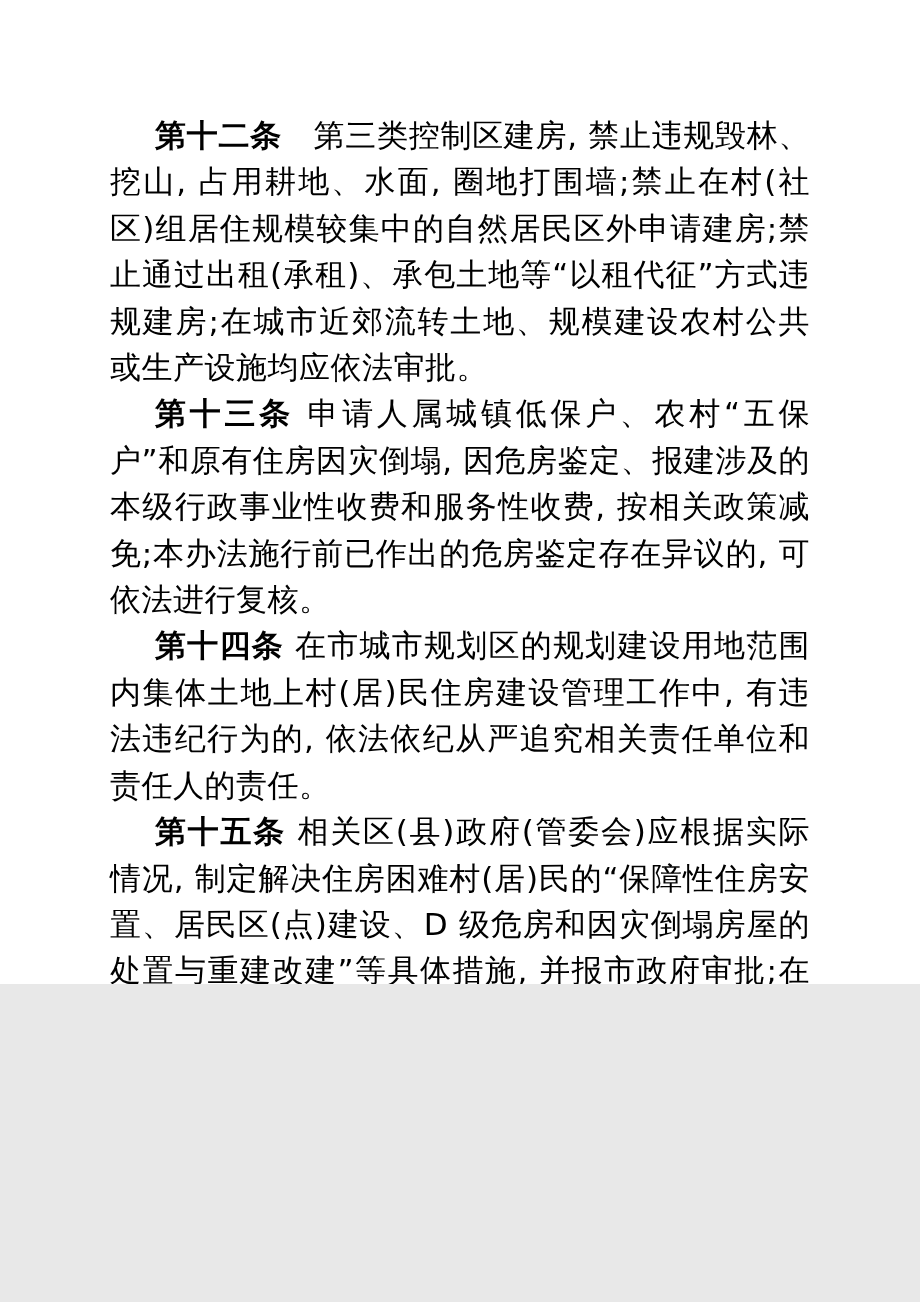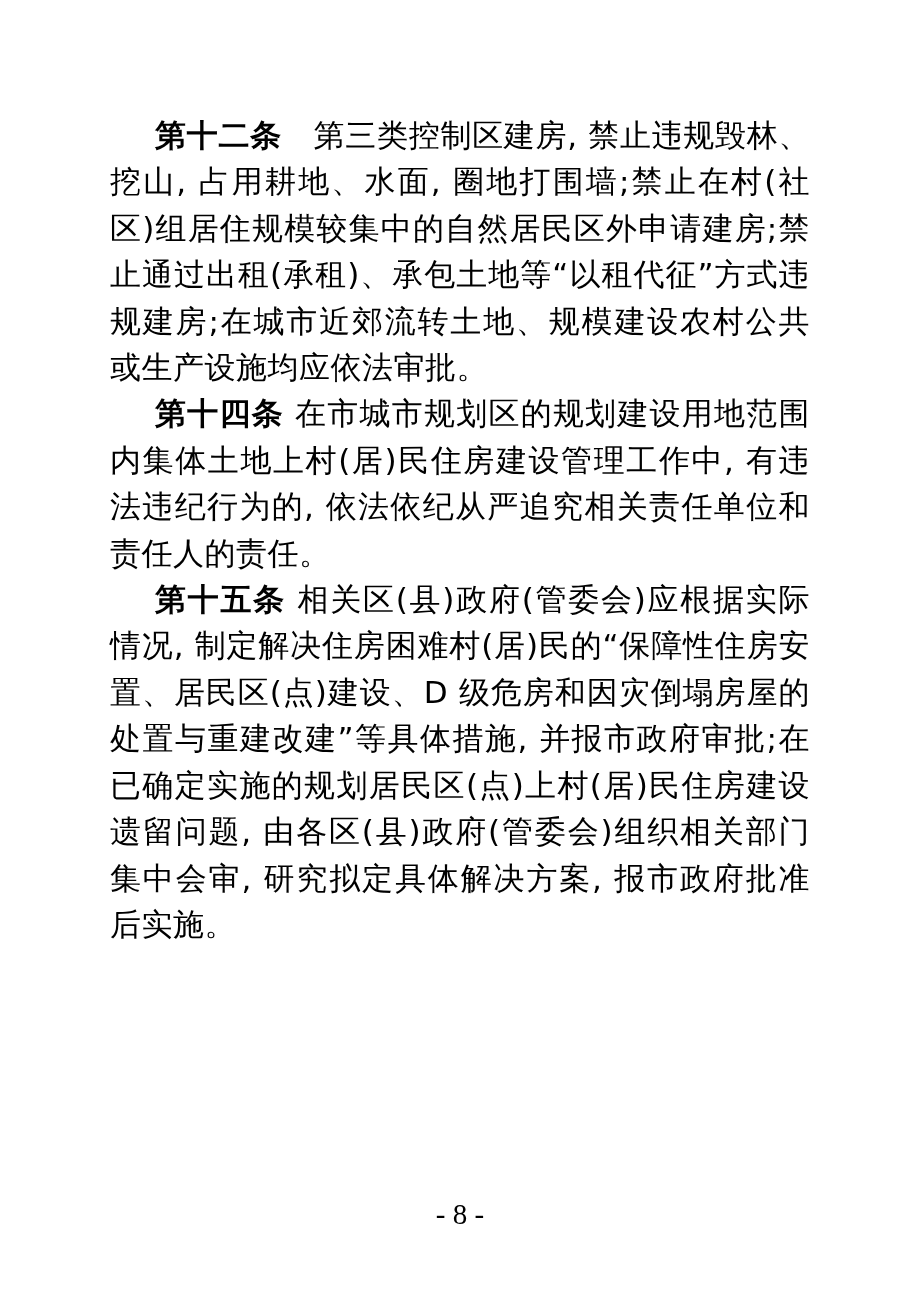--- a/index.html
+++ b/index.html
@@ -3,21 +3,21 @@
 <meta charset="utf-8">
 <style>
   html, body {
     margin: 0;
     padding: 0;
     background: #e8e8e8;
   }
   .page {
     position: relative;
     width: 920px;
-    height: 1302px;
+    height: 984px;
     margin: 0 auto;
     background: #ffffff;
     overflow: hidden;
     font-family: "DejaVu Sans", "Liberation Sans", sans-serif;
     color: #000000;
   }
   .content {
     position: absolute;
     left: 110px;
     top: 112px;
@@ -52,20 +52,23 @@
 </head>
 <body>
 
 <div class="page">
 
   <div class="content">
     <p>
       <span class="art-num">第十二条</span><span class="sep">　</span><span>第三类控制区建房, 禁止违规毁林、挖山, 占用耕地、水面, 圈地打围墙;禁止在村(社区)组居住规模较集中的自然居民区外申请建房;禁止通过出租(承租)、承包土地等“以租代征”方式违规建房;在城市近郊流转土地、规模建设农村公共或生产设施均应依法审批。</span>
     </p>
     <p>
+      <span class="art-num">第十三条</span><span class="sep"> </span><span>申请人属城镇低保户、农村“五保户”和原有住房因灾倒塌, 因危房鉴定、报建涉及的本级行政事业性收费和服务性收费, 按相关政策减免;本办法施行前已作出的危房鉴定存在异议的, 可依法进行复核。</span>
+    </p>
+    <p>
       <span class="art-num">第十四条</span><span class="sep"> </span><span>在市城市规划区的规划建设用地范围内集体土地上村(居)民住房建设管理工作中, 有违法违纪行为的, 依法依纪从严追究相关责任单位和责任人的责任。</span>
     </p>
     <p>
       <span class="art-num">第十五条</span><span class="sep"> </span><span>相关区(县)政府(管委会)应根据实际情况, 制定解决住房困难村(居)民的“保障性住房安置、居民区(点)建设、D 级危房和因灾倒塌房屋的处置与重建改建”等具体措施, 并报市政府审批;在已确定实施的规划居民区(点)上村(居)民住房建设遗留问题, 由各区(县)政府(管委会)组织相关部门集中会审, 研究拟定具体解决方案, 报市政府批准后实施。</span>
     </p>
   </div>
 
   <div class="footer">- 8 -</div>
 
 </div>

